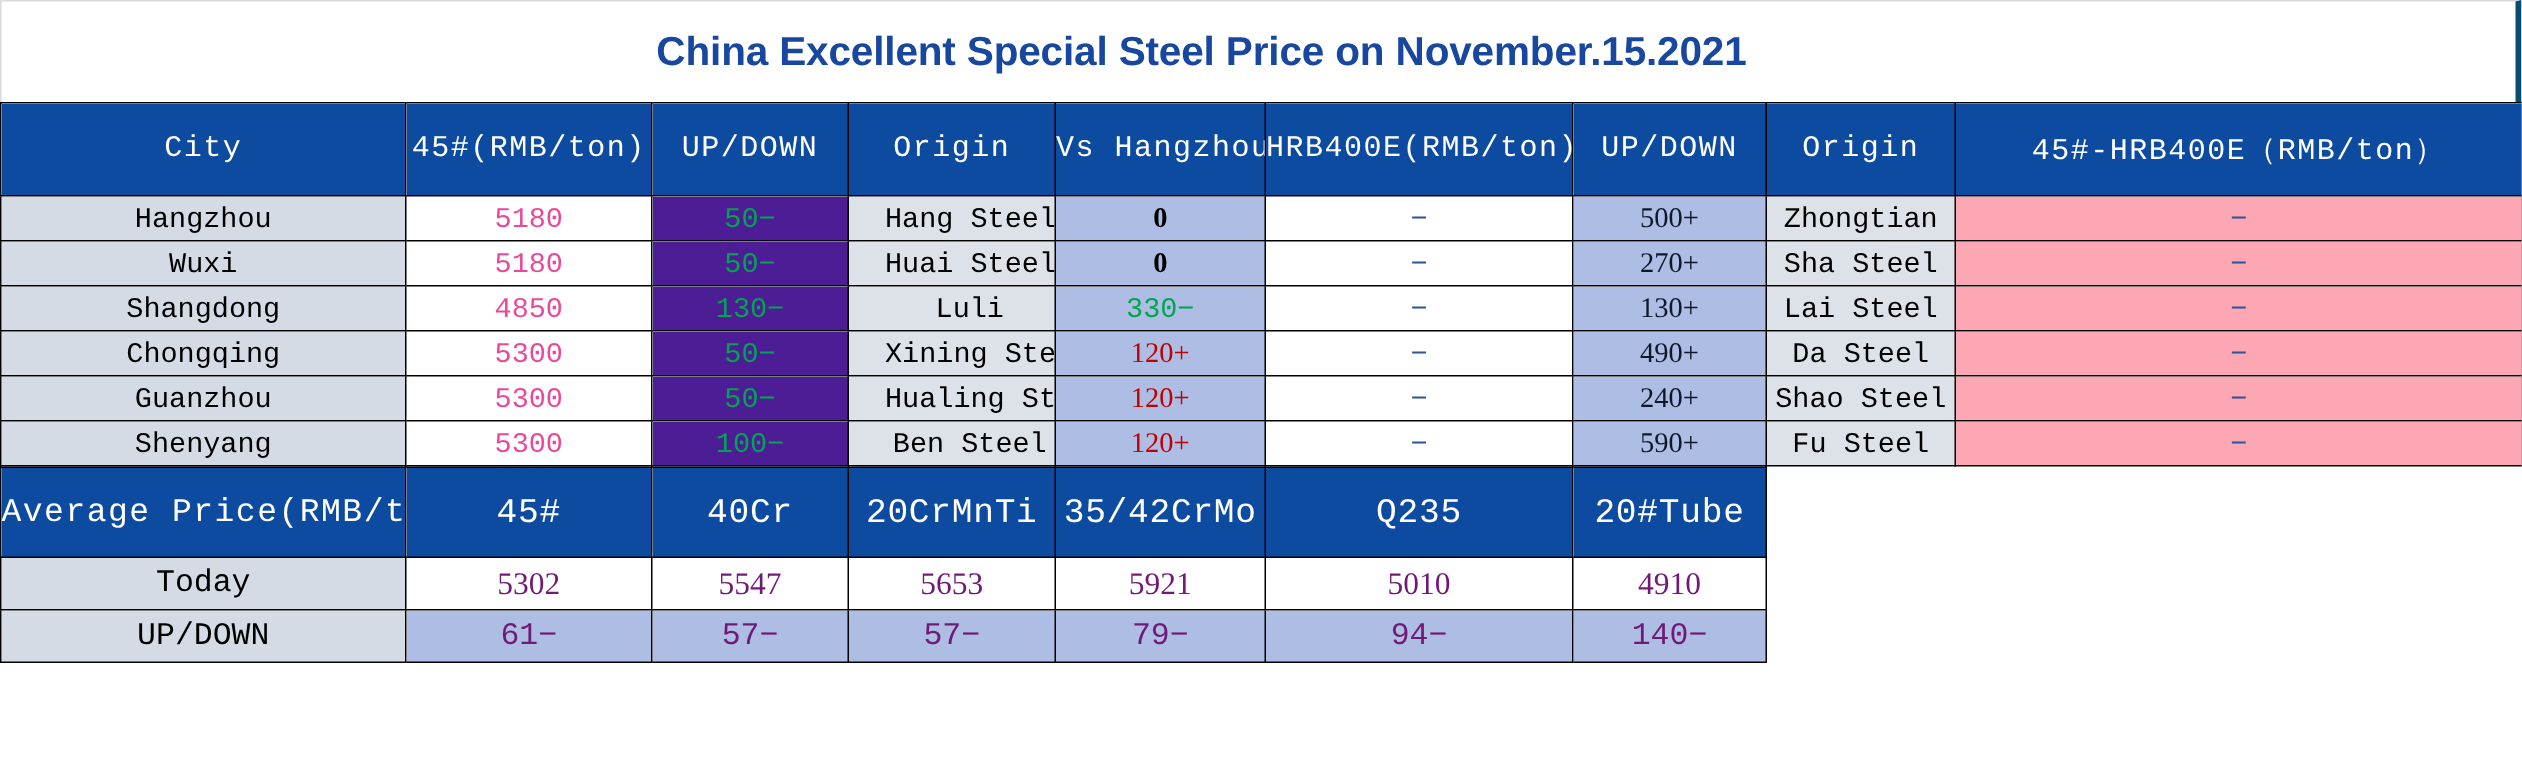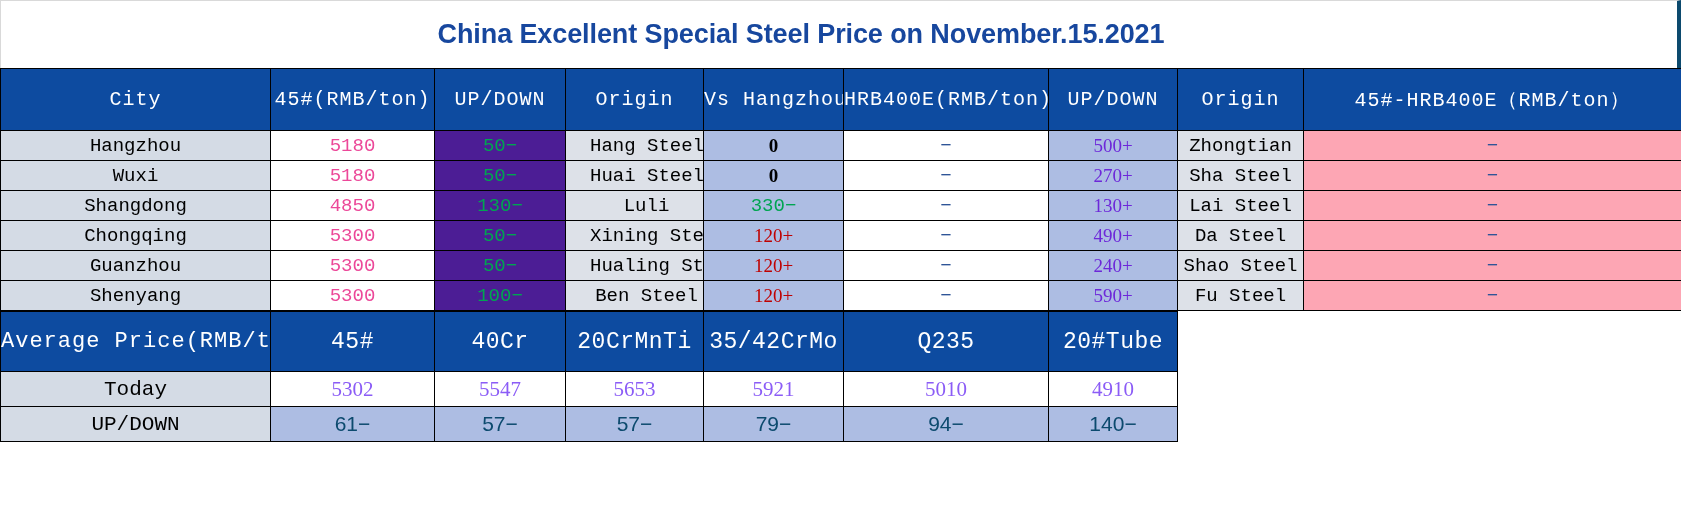--- a/index.html
+++ b/index.html
@@ -38,39 +38,39 @@
     font-size:20px; letter-spacing:1px;margin-left:32px;
   }
   #steel-table tbody td{height:29px; font-size:19px;}
 
   .c-city   {background:#d4dbe5; color:#000000; font-size:19px;}
   .c-price  {background:#ffffff; color:#ec4899;}
   .c-updn   {background:#4c1d95; color:#00a551;}
   .c-origin {background:#dde1e8; color:#000000;padding-left:24px;}
   .c-vs     {background:#adbde3;}
   .c-hrb    {background:#ffffff; color:#2f5597;}
-  .c-updn2  {background:#adbde3; color:#6d28d9; font-family:"Liberation Serif",serif; font-size:20px;margin-left:22px;}
+  .c-updn2  {background:#adbde3; color:#0f172a; font-family:"Liberation Serif",serif; font-size:20px;margin-left:22px;}
   .c-origin2{background:#dde1e8; color:#000000;}
   .c-diff   {background:#fda6b4; color:#2f5597;}
 
   .c-vs.pos{color:#c00000; font-family:"Liberation Serif",serif; font-size:20px;margin-left:20px;}
   .c-vs.neg{color:#00a551;}
   .c-vs.zero{color:#000000; font-weight:bold; font-family:"Liberation Serif",serif; font-size:20px;}
 
   
   #avg-table{width:1177px; border-top:none;}
   #avg-table .hdr td{
     background:#0d4ba0; color:#ffffff; height:59px;
     font-size:23px; letter-spacing:0.5px;
   }
   #avg-table .hdr td.lbl{font-size:22px; letter-spacing:1px;}
   #avg-table tbody td{height:34px; font-size:21px;}
   .a-lbl {background:#d4dbe5; color:#000000; font-size:20px;}
-  .a-val {background:#ffffff; color:#8b5cf6; font-family:"Liberation Serif",serif;}
-  .a-dn  {background:#adbde3; color:#0c4a6e; font-family:Liberation Sans, sans-serif;}
+  .a-val {background:#ffffff; color:#701a75; font-family:"Liberation Serif",serif;}
+  .a-dn  {background:#adbde3; color:#701a75; font-family:Liberation Mono, monospace;}
 </style>
 </head>
 <body>
 
 <div id="title-bar">
   <div id="title-text">China Excellent Special Steel Price on November.15.2021</div>
 </div>
 
 <table id="steel-table">
   <colgroup>

